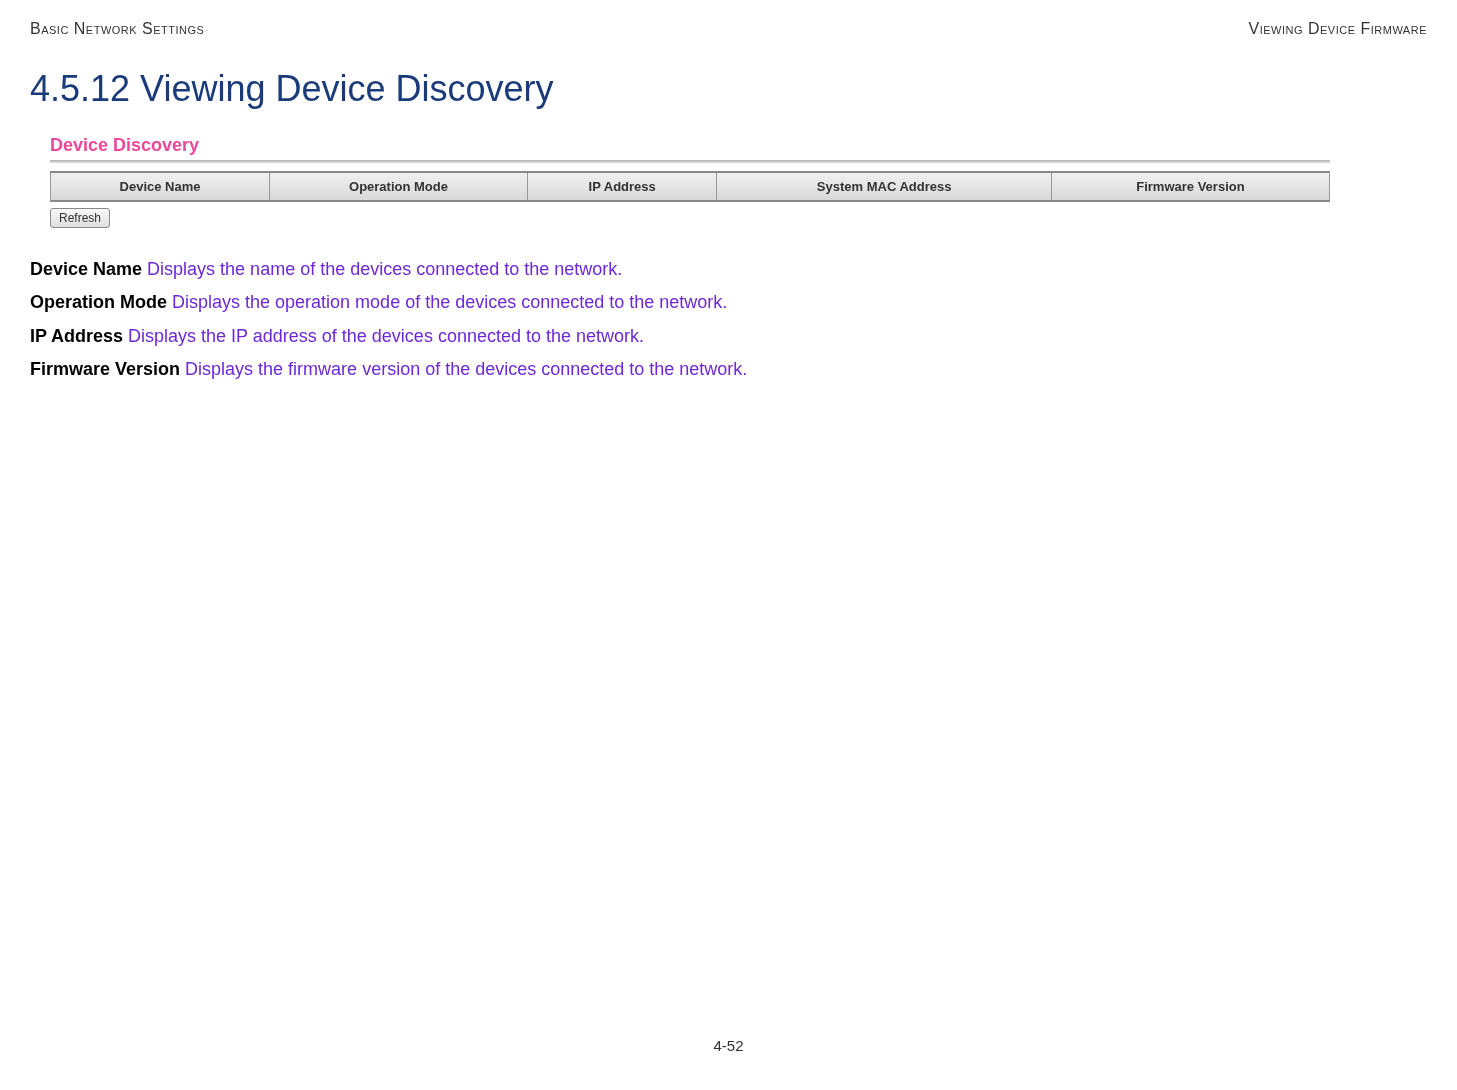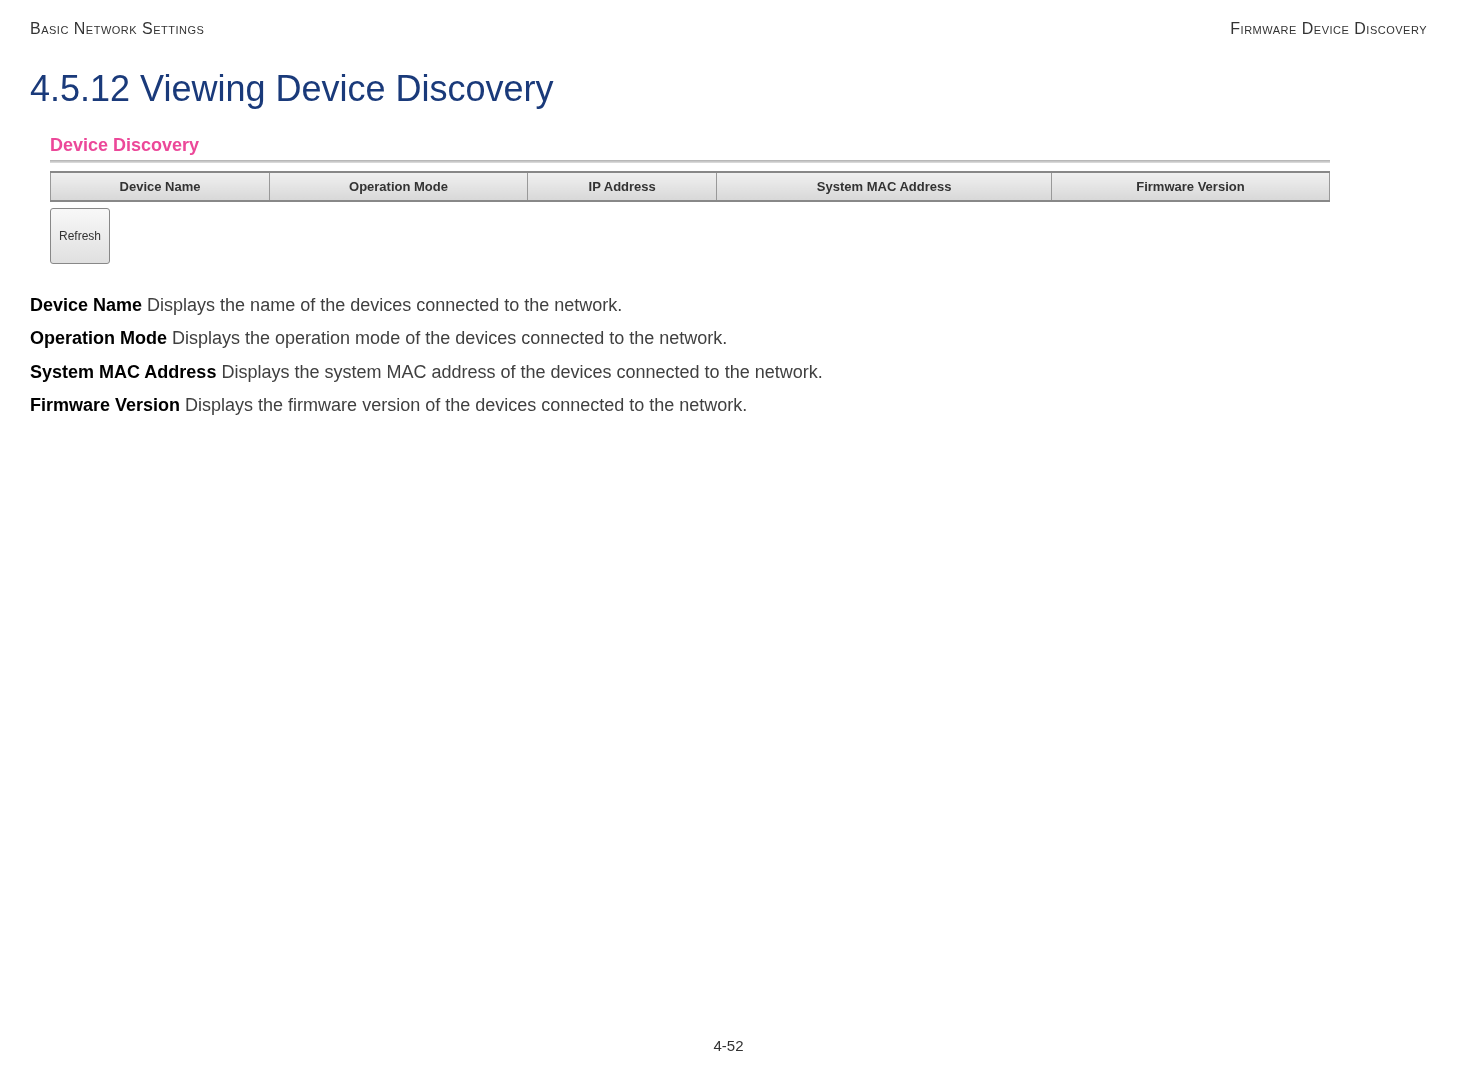--- a/index.html
+++ b/index.html
@@ -62,57 +62,57 @@
       padding: 6px 10px;
       color: #333;
       font-weight: bold;
       text-align: center;
       font-size: 13px;
     }
     .refresh-button {
       margin-top: 6px;
       font-family: Arial, sans-serif;
       font-size: 12px;
-      padding: 20px 8px;
+      padding: 2px 8px;
       background: linear-gradient(to bottom, #f8f8f8, #e0e0e0);
       border: 1px solid #888;
       border-radius: 3px;
       cursor: pointer;
       color: #333;
     }
     .definitions {
       font-size: 18px;
       color: #222;
       line-height: 1.3;
     }
     .definition-item {
       margin-bottom: 10px;
     }
     .definition-term {
       font-weight: bold;
       color: #000;
     }
     .definition-desc {
-      color: #404040;
+      color: #6d28d9;
     }
     .page-number {
       position: absolute;
       bottom: 36px;
       left: 50%;
       transform: translateX(-50%);
       font-size: 15px;
       color: #333;
     }
   </style>
 </head>
 <body>
 
 <div class="header-row">
   <span>Basic Network Settings</span>
-  <span>Firmware Device Discovery</span>
+  <span>Viewing Device Firmware</span>
 </div>
 
 <h1 class="section-title">4.5.12 Viewing Device Discovery</h1>
 
 <div class="panel-container">
   <div class="panel-title">Device Discovery</div>
   <div class="panel-underline"></div>
   <table class="device-table">
     <thead>
       <tr>
@@ -128,20 +128,20 @@
 </div>
 
 <div class="definitions">
   <div class="definition-item">
     <span class="definition-term">Device Name</span><span class="definition-desc">  Displays the name of the devices connected to the network.</span>
   </div>
   <div class="definition-item">
     <span class="definition-term">Operation Mode</span><span class="definition-desc">  Displays the operation mode of the devices connected to the network.</span>
   </div>
   <div class="definition-item">
-    <span class="definition-term">System MAC Address</span><span class="definition-desc">  Displays the system MAC address of the devices connected to the network.</span>
+    <span class="definition-term">IP Address</span><span class="definition-desc">  Displays the IP address of the devices connected to the network.</span>
   </div>
   <div class="definition-item">
     <span class="definition-term">Firmware Version</span><span class="definition-desc">  Displays the firmware version of the devices connected to the network.</span>
   </div>
 </div>
 
 <div class="page-number">4-52</div>
 
 </body></html>

